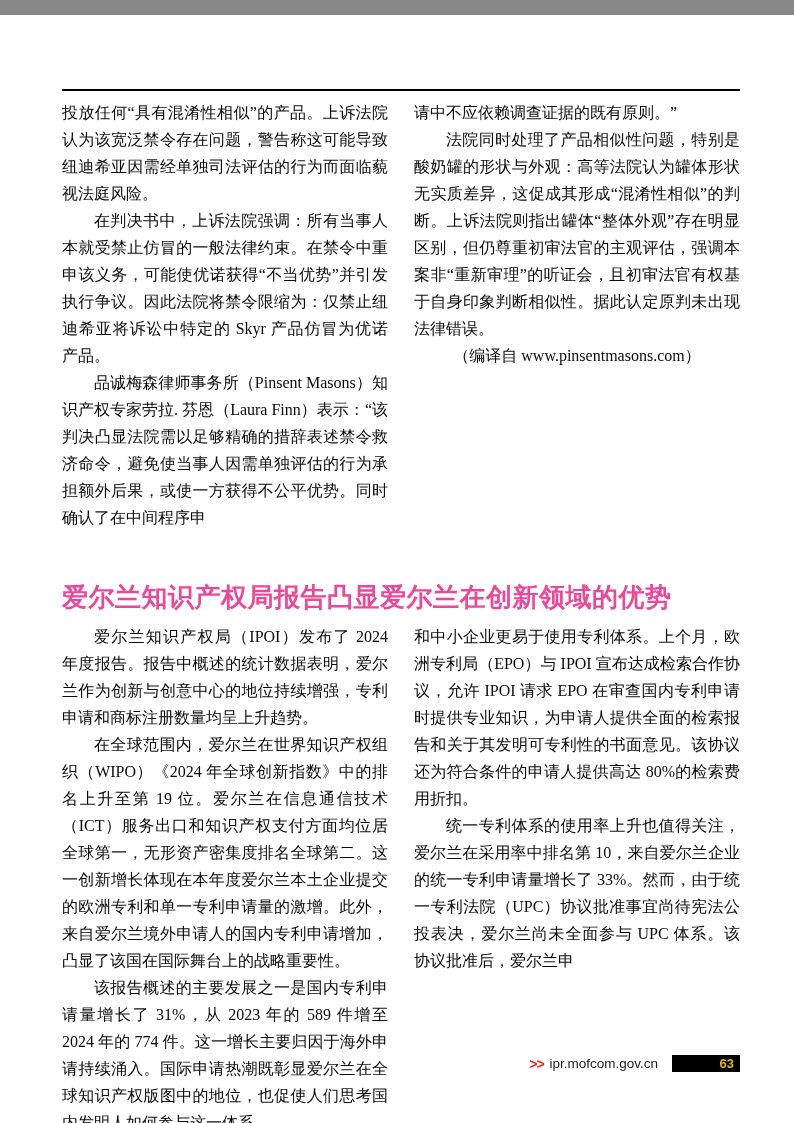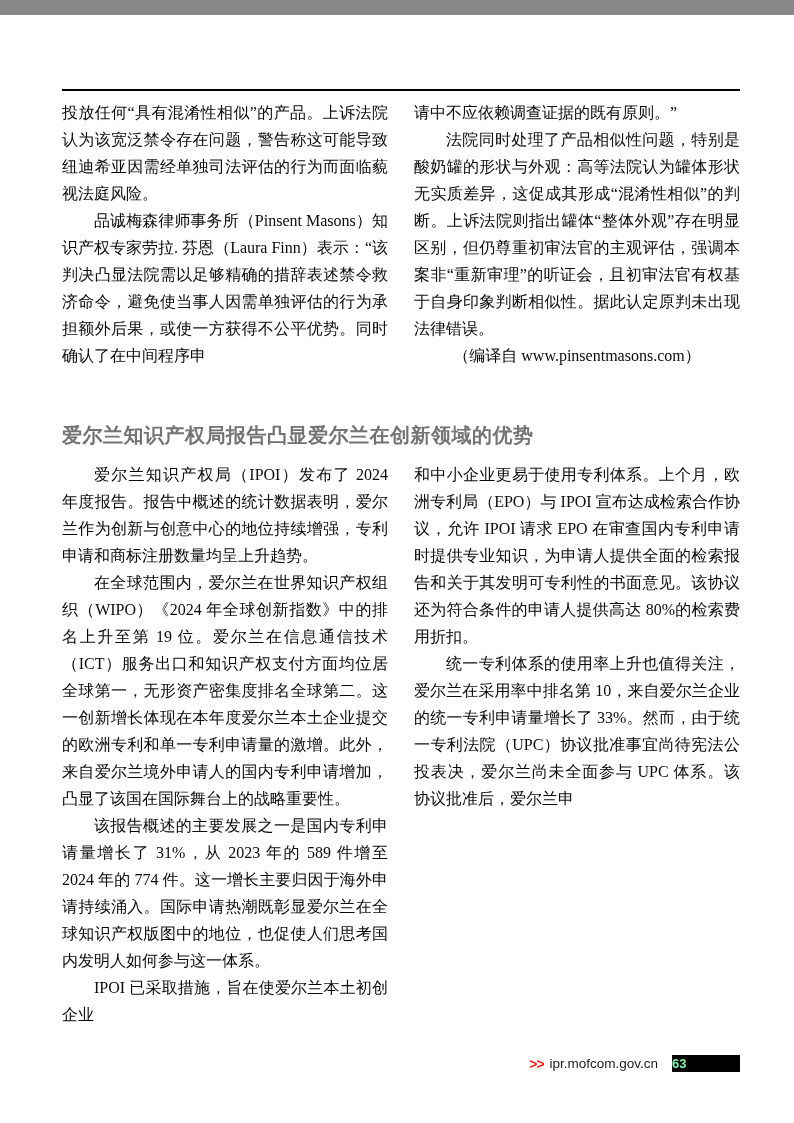--- a/index.html
+++ b/index.html
@@ -28,23 +28,23 @@
     text-align:justify;
     text-indent:2em;
     color:#0a0a0a;
   }
   .col p.cont{text-indent:0;}
   .col p.source{text-align:center;text-indent:0;}
   .article2-title{
     margin:49px 0 9px 0;
     font-family:"Liberation Sans","DejaVu Sans",sans-serif;
     font-weight:700;
-    font-size:20px;
+    font-size:26px;
     line-height:34px;
-    color:#737373;
+    color:#ec4899;
     letter-spacing:0.5px;
   }
   .footer{
     position:absolute;
     right:54px;top:1040px;
     display:flex;align-items:center;
     font-family:"Liberation Sans","DejaVu Sans",sans-serif;
   }
   .footer .chev{
     color:#e8231f;
@@ -56,40 +56,42 @@
   }
   .footer .url{
     color:#1a1a1a;
     font-size:13.5px;
     margin-right:14px;
   }
   .footer .page-badge{
     display:inline-block;
     width:62px;height:17px;
     background:#000;
-    color:#86efac;
+    color:#eab308;
     font-size:13px;
     font-weight:700;
     line-height:17px;
+    text-align:right;
     padding-right:6px;
   }
 </style>
 </head>
 <body>
 
 <div class="page">
 
   <div class="top-rule"></div>
 
   <div class="content">
 
     <section>
       <div class="cols">
         <div class="col">
           <p class="cont">投放任何“具有混淆性相似”的产品。上诉法院认为该宽泛禁令存在问题，警告称这可能导致纽迪希亚因需经单独司法评估的行为而面临藐视法庭风险。</p>
+          <p>在判决书中，上诉法院强调：所有当事人本就受禁止仿冒的一般法律约束。在禁令中重申该义务，可能使优诺获得“不当优势”并引发执行争议。因此法院将禁令限缩为：仅禁止纽迪希亚将诉讼中特定的 Skyr 产品仿冒为优诺产品。</p>
           <p>品诚梅森律师事务所（Pinsent Masons）知识产权专家劳拉. 芬恩（Laura Finn）表示：“该判决凸显法院需以足够精确的措辞表述禁令救济命令，避免使当事人因需单独评估的行为承担额外后果，或使一方获得不公平优势。同时确认了在中间程序申</p>
         </div>
         <div class="col">
           <p class="cont">请中不应依赖调查证据的既有原则。”</p>
           <p>法院同时处理了产品相似性问题，特别是酸奶罐的形状与外观：高等法院认为罐体形状无实质差异，这促成其形成“混淆性相似”的判断。上诉法院则指出罐体“整体外观”存在明显区别，但仍尊重初审法官的主观评估，强调本案非“重新审理”的听证会，且初审法官有权基于自身印象判断相似性。据此认定原判未出现法律错误。</p>
           <p class="source">（编译自 www.pinsentmasons.com）</p>
         </div>
       </div>
     </section>
 

